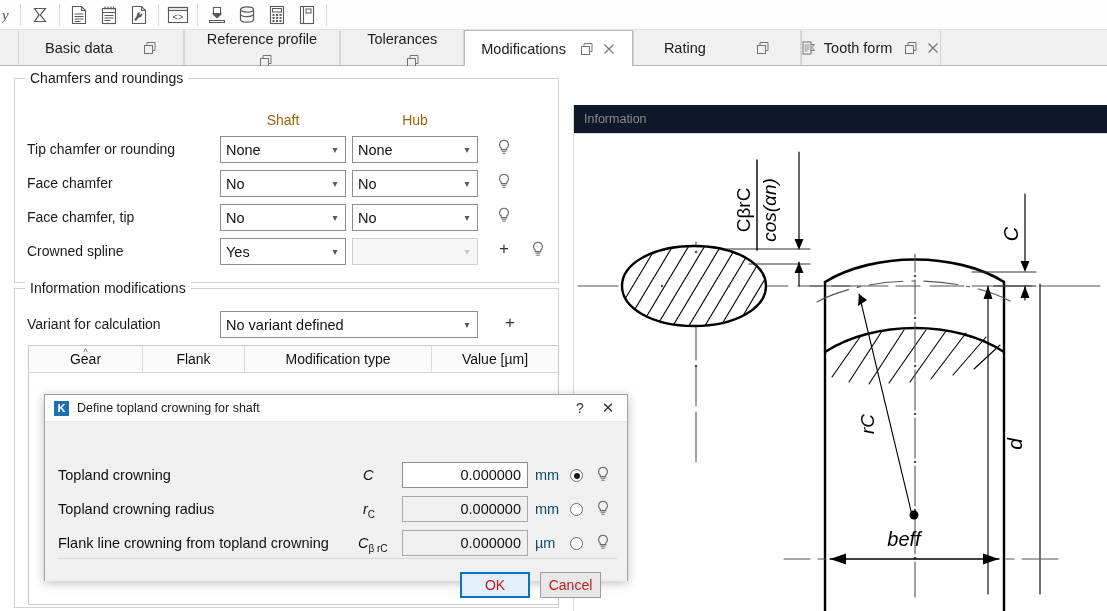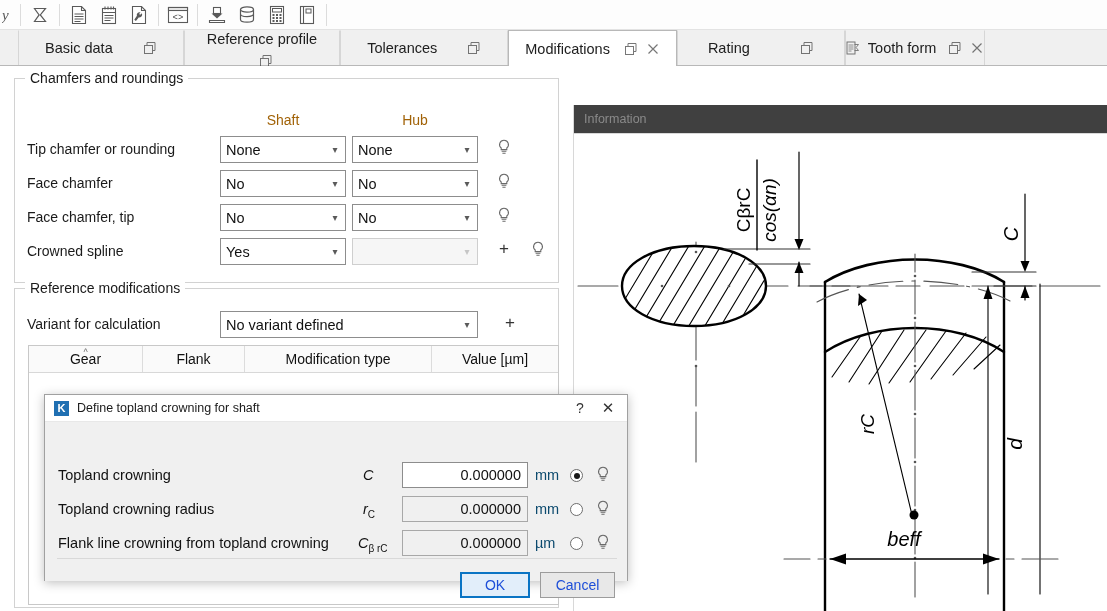--- a/index.html
+++ b/index.html
@@ -96,21 +96,21 @@
   .mt-th:last-child { border-right: none; }
   .sortcaret { position: absolute; top: 1px; left: 50%; transform: translateX(-50%); font-size: 9px; color:#666; }
 
   
   .rightpane {
     position: absolute; left: 573px; top: 105px; width: 534px; height: 506px;
     background: #ffffff; border-left: 1px solid #d8d8d8;
   }
   .info-head {
     height: 29px; border-bottom: 1px solid #d8d8d8; display: flex; align-items: center;
-    padding-left: 10px; font-size: 12.5px; color: #8a8a8a; background: #404040;
+    padding-left: 10px; font-size: 12.5px; color: #8a8a8a; background: #0f172a;
   }
   .drawing { position: absolute; left: 0; top: 29px; width: 533px; height: 477px; overflow: hidden; }
 
   
   .dialog {
     position: absolute; left: 44px; top: 394px; width: 584px; height: 187px;
     background: #f0f0f0; border: 1px solid #a0a0a0;
     box-shadow: 0 2px 10px rgba(0,0,0,.25);
     z-index: 40;
   }
@@ -143,21 +143,21 @@
     border-radius: 50%; background: #fff;
   }
   .radio.on::after {
     content: ""; position: absolute; left: 2.5px; top: 2.5px; width: 6px; height: 6px;
     border-radius: 50%; background: #1a1a1a;
   }
   .dlg-sep { position: absolute; left: 12px; top: 96px; width: 560px; height: 1px; background: #d9d9d9; }
   .btn {
     position: absolute; height: 26px; background: #e8e8e8; border: 1px solid #9c9c9c;
     display: flex; align-items: center; justify-content: center;
-    font-size: 14px; color: #1d4ed8; cursor: default;
+    font-size: 14px; color: #b91c1c; cursor: default;
   }
   .btn.focus { border: 2px solid #0a74c4; background: #e2eefa; }
 </style>
 </head>
 <body>
 
 <div id="app">
 
   <div class="toolbar">
     <div class="tb-btn" style="width:16px;">
@@ -260,21 +260,21 @@
     <div class="tab" style="padding:0 22px;flex-direction:column;">
       <span class="tlabel">Reference profile</span>
       <span class="tab-ico" style="margin-left:8px;">
         <svg width="12" height="12" viewBox="0 0 12 12">
             <rect x="0.5" y="3.5" width="8" height="8" fill="none" stroke="#444"></rect>
             <path d="M3 3.5V0.5h8v8h-2.5" fill="none" stroke="#444"></path>
           </svg>
       </span>
     </div>
 
-    <div class="tab" style="padding:0 26px;">
+    <div class="tab" style="padding:0 26px;flex-direction:column;">
       <span class="tlabel">Tolerances</span>
       <span class="tab-ico" style="margin-left:22px;">
         <svg width="12" height="12" viewBox="0 0 12 12">
             <rect x="0.5" y="3.5" width="8" height="8" fill="none" stroke="#444"></rect>
             <path d="M3 3.5V0.5h8v8h-2.5" fill="none" stroke="#444"></path>
           </svg>
       </span>
     </div>
 
     <div class="tab active" style="padding:0 16px;">
@@ -393,21 +393,21 @@
     </div>
     <span class="plusbtn" style="left:496px; top:175px;">+</span>
     <span class="bulb" style="left:531px; top:175px;">
       <svg width="14" height="18" viewBox="0 0 14 18">
           <path d="M7 1.2a4.4 4.4 0 0 1 2.8 7.8v1.6H4.2V9A4.4 4.4 0 0 1 7 1.2z" fill="none" stroke="#6a6a6a" stroke-width="1.1"></path>
           <path d="M4.6 12.2h4.8M5.4 14.2h3.2" stroke="#6a6a6a" stroke-width="1.1"></path>
         </svg>
     </span>
 
     <div class="groupbox" style="left:14px; top:222px; width:545px; height:320px;">
-      <span class="gb-title">Reference modifications</span>
+      <span class="gb-title">Information modifications</span>
     </div>
 
     <div class="row-label" style="left:27px; top:250px;">Variant for calculation</div>
     <div class="combo" style="left:220px; top:245px; width:258px;">
       <span class="ctext">No variant defined</span>
       <span class="carrow">▾</span>
     </div>
     <span class="plusbtn" style="left:502px; top:249px;">+</span>
 
     <div class="modtable" style="left:28px; top:279px; width:531px; height:260px;">
@@ -595,19 +595,19 @@
             <path d="M7 1.2a4.4 4.4 0 0 1 2.8 7.8v1.6H4.2V9A4.4 4.4 0 0 1 7 1.2z" fill="none" stroke="#6a6a6a" stroke-width="1.1"></path>
             <path d="M4.6 12.2h4.8M5.4 14.2h3.2" stroke="#6a6a6a" stroke-width="1.1"></path>
           </svg>
       </span>
 
       <div class="dlg-sep" style="top:136px;"></div>
 
       <div class="btn focus" style="left:415px; top:150px; width:70px;">
         <span>OK</span>
       </div>
-      <div class="btn" style="left:495px; top:150px; width:75px;">
+      <div class="btn" style="left:495px; top:150px; width:61px;">
         <span>Cancel</span>
       </div>
     </div>
   </div>
 
 </div>
 
 </body></html>

